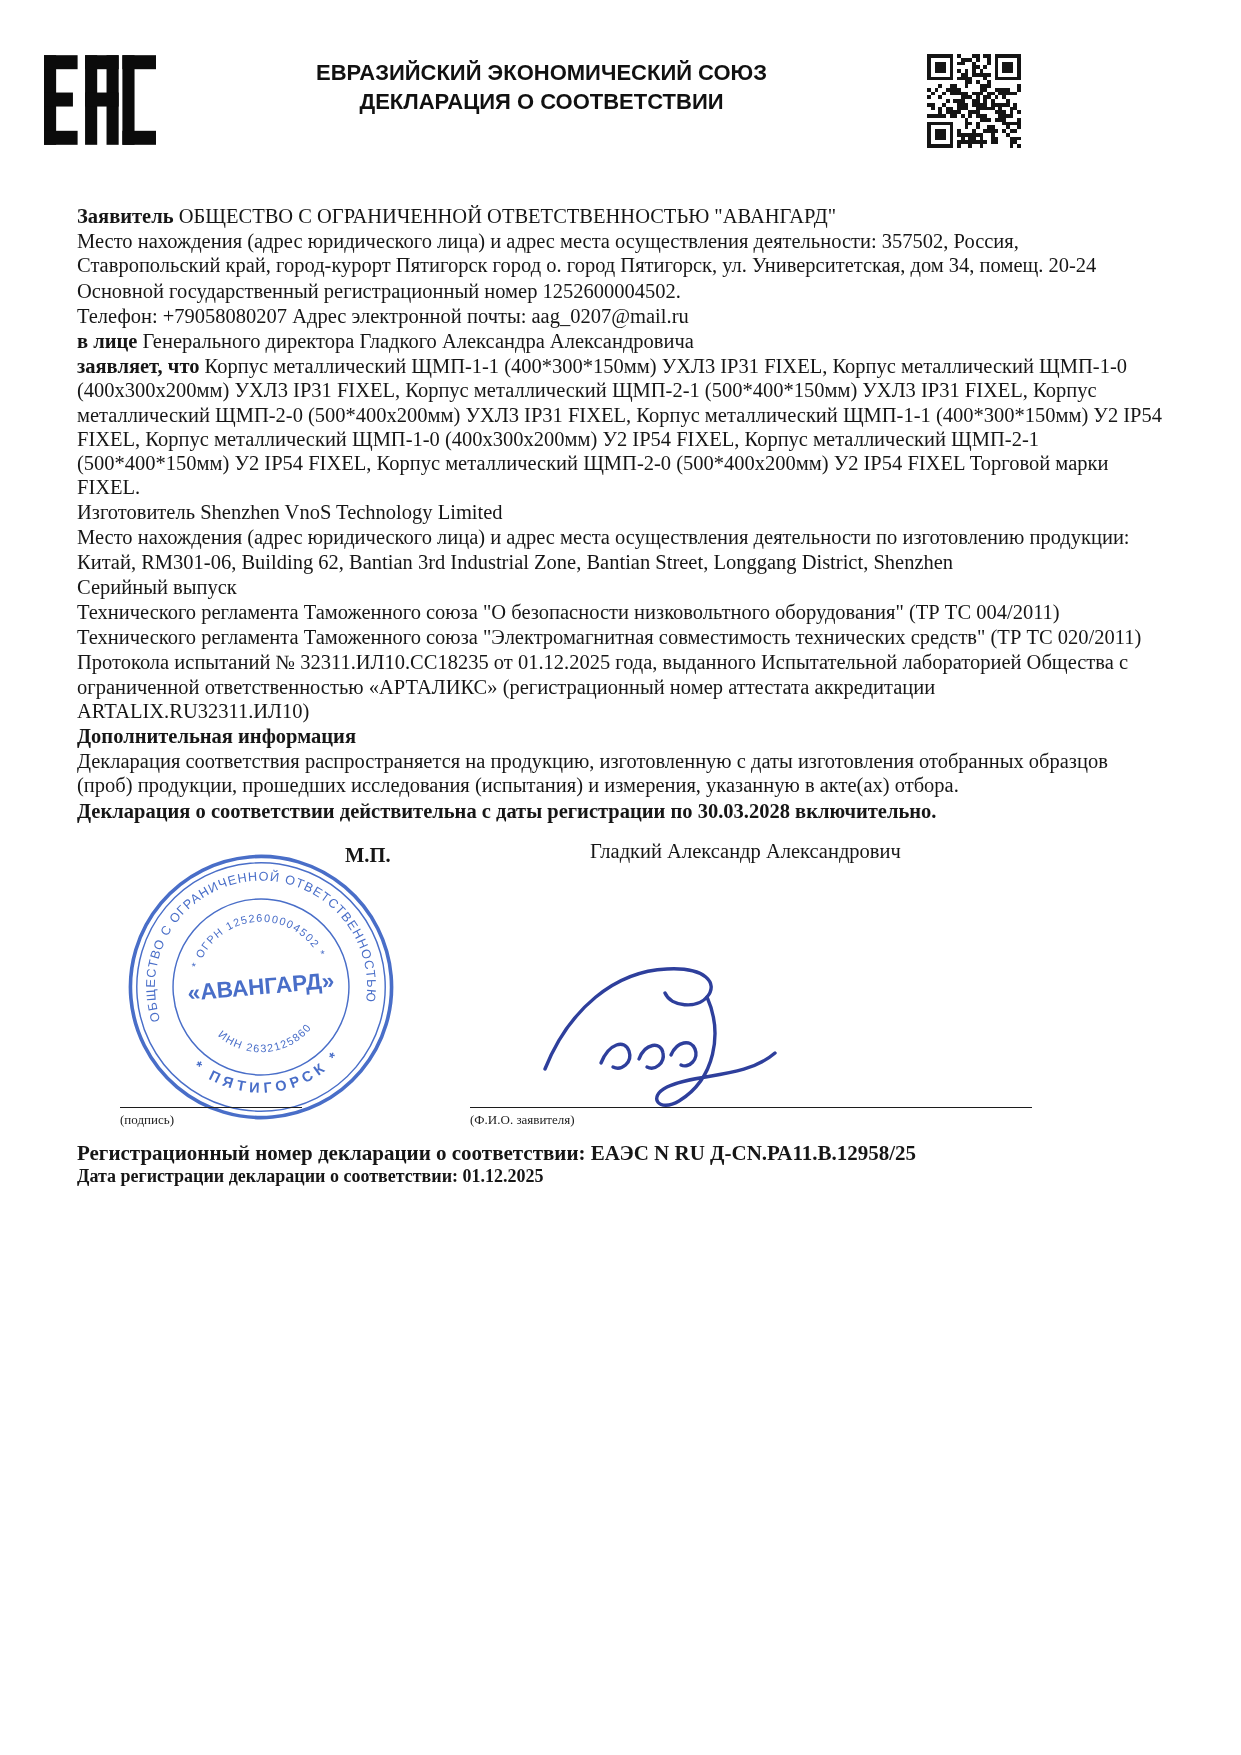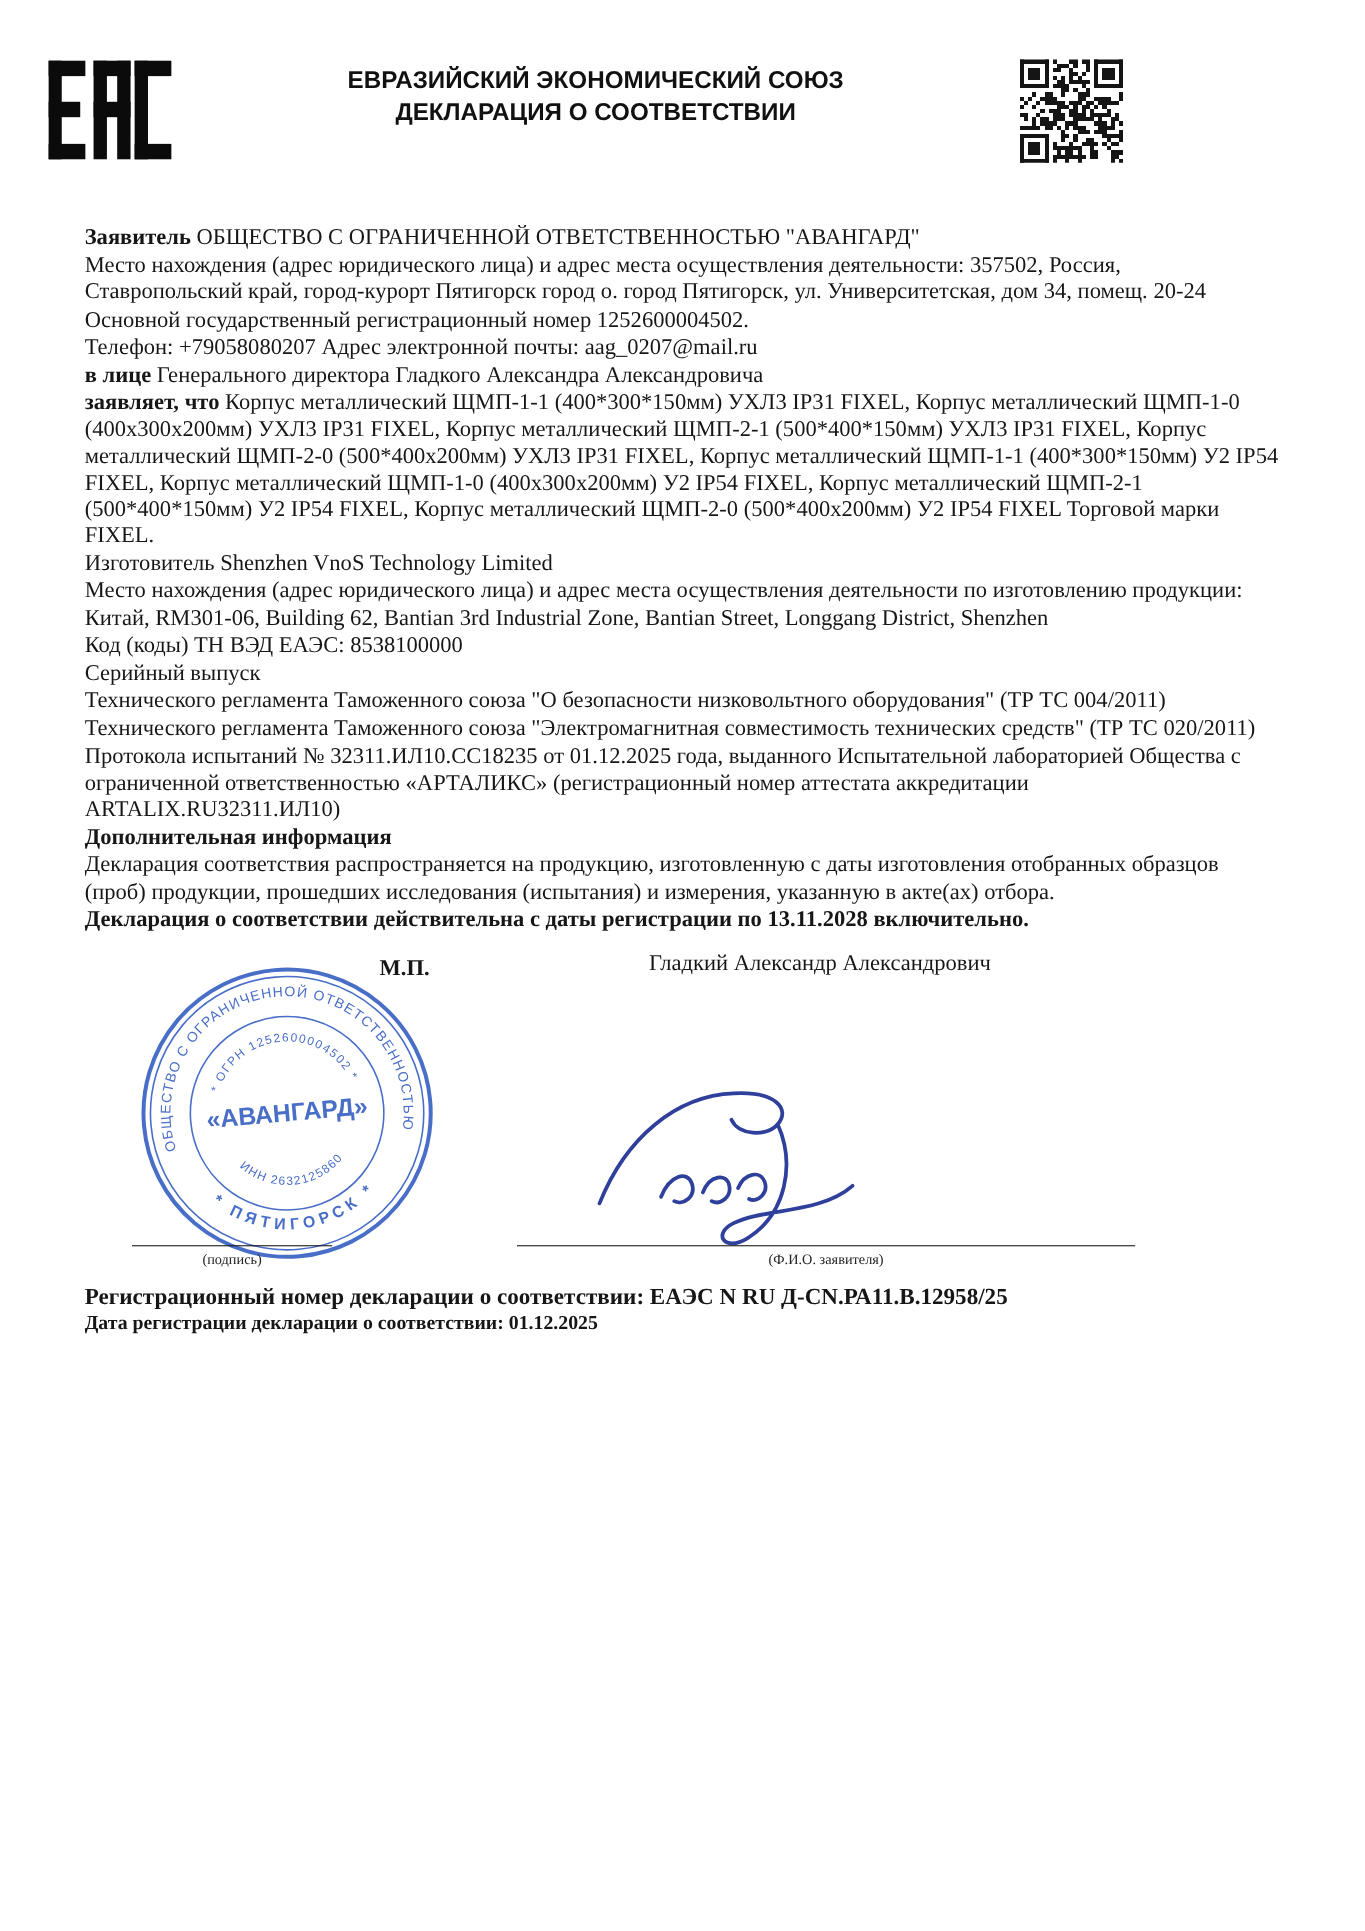--- a/index.html
+++ b/index.html
@@ -25,21 +25,21 @@
   
   .sign-block{position:relative;height:310px;margin-top:8px;}
   .mp{position:absolute;left:268px;top:12px;font-weight:bold;}
   .signer{position:absolute;left:513px;top:8px;}
   .stamp{position:absolute;left:48px;top:20px;width:272px;height:272px;transform:rotate(-5deg);opacity:.92;}
   .stamp svg{width:272px;height:272px;display:block;}
   .signature{position:absolute;left:440px;top:118px;width:310px;height:165px;}
   .line{position:absolute;border-top:1.6px solid #1c1c1c;height:0;}
   .line-left{left:43px;top:276px;width:182px;}
   .line-right{left:393px;top:276px;width:562px;}
-  .caption{position:absolute;top:281px;font-size:13px;text-align:center;color:#222;}
+  .caption{position:absolute;top:281px;font-size:13px;color:#222;}
   .cap-left{left:43px;width:182px;}
   .cap-right{left:393px;width:562px;}
   
   .reg{margin-top:22px;font-weight:700;font-size:21px;}
   .date{margin-top:17px;font-weight:700;font-size:18px;}
 </style>
 </head>
 <body>
 
 <div class="page">
@@ -318,32 +318,31 @@
     <p>Место нахождения (адрес юридического лица) и адрес места осуществления деятельности: 357502, Россия, Ставропольский край, город-курорт Пятигорск город о. город Пятигорск, ул. Университетская, дом 34, помещ. 20-24</p>
     <p>Основной государственный регистрационный номер 1252600004502.</p>
     <p>Телефон: +79058080207 Адрес электронной почты: aag_0207@mail.ru</p>
     <p><span class="b">в лице</span> <span>Генерального директора Гладкого Александра Александровича</span></p>
 
     <p class="mt4"><span class="b">заявляет, что</span> <span>Корпус металлический ЩМП-1-1 (400*300*150мм) УХЛ3 IP31 FIXEL, Корпус металлический ЩМП-1-0 (400х300х200мм) УХЛ3 IP31 FIXEL, Корпус металлический ЩМП-2-1 (500*400*150мм) УХЛ3 IP31 FIXEL, Корпус металлический ЩМП-2-0 (500*400х200мм) УХЛ3 IP31 FIXEL, Корпус металлический ЩМП-1-1 (400*300*150мм) У2 IP54 FIXEL, Корпус металлический ЩМП-1-0 (400х300х200мм) У2 IP54 FIXEL, Корпус металлический ЩМП-2-1 (500*400*150мм) У2 IP54 FIXEL, Корпус металлический ЩМП-2-0 (500*400х200мм) У2 IP54 FIXEL Торговой марки FIXEL.</span></p>
 
     <p><span>Изготовитель</span> <span>Shenzhen VnoS Technology Limited</span></p>
     <p>Место нахождения (адрес юридического лица) и адрес места осуществления деятельности по изготовлению продукции: Китай, RM301-06, Building 62, Bantian 3rd Industrial Zone, Bantian Street, Longgang District, Shenzhen</p>
 
-    <p class="mt4">Код (коды) ТН ВЭД ЕАЭС: 8538100000</p>
     <p>Серийный выпуск</p>
 
     <p>Технического регламента Таможенного союза "О безопасности низковольтного оборудования" (ТР ТС 004/2011)</p>
     <p>Технического регламента Таможенного союза "Электромагнитная совместимость технических средств" (ТР ТС 020/2011)</p>
 
     <p>Протокола испытаний № 32311.ИЛ10.СС18235 от 01.12.2025 года, выданного Испытательной лабораторией Общества с ограниченной ответственностью «АРТАЛИКС» (регистрационный номер аттестата аккредитации ARTALIX.RU32311.ИЛ10)</p>
 
     <p class="bold">Дополнительная информация</p>
     <p>Декларация соответствия распространяется на продукцию, изготовленную с даты изготовления отобранных образцов (проб) продукции, прошедших исследования (испытания) и измерения, указанную в акте(ах) отбора.</p>
 
-    <p class="bold validity">Декларация о соответствии действительна с даты регистрации по 13.11.2028 включительно.</p>
+    <p class="bold validity">Декларация о соответствии действительна с даты регистрации по 30.03.2028 включительно.</p>
 
     <section class="sign-block">
       <span class="mp">М.П.</span>
       <span class="signer">Гладкий Александр Александрович</span>
 
       <div class="stamp">
         <svg viewBox="0 0 300 300" xmlns="http://www.w3.org/2000/svg">
           <defs>
             <path id="arc-outer-top" d="M 37 180 A 117 117 0 1 1 263 180"></path>
             <path id="arc-outer-bottom" d="M 44 199 A 117 117 0 0 0 256 199"></path>

